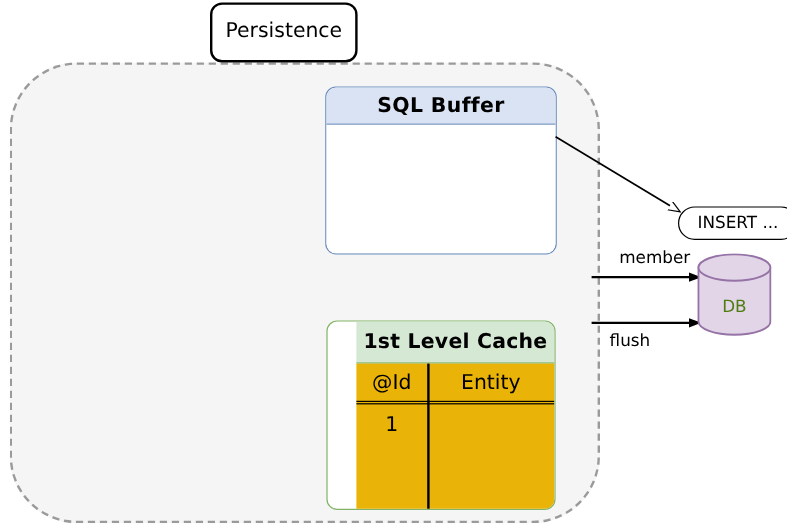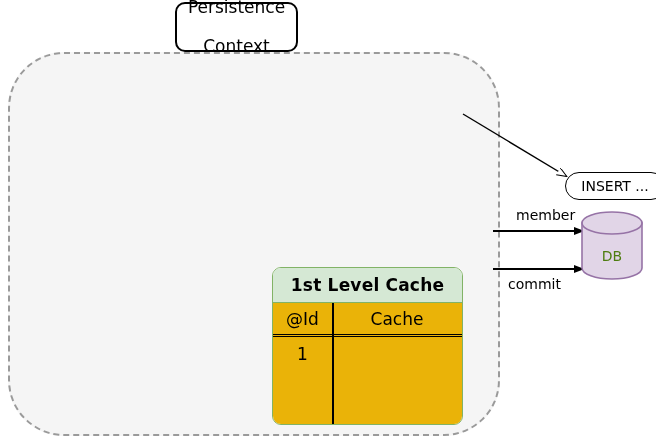--- a/index.html
+++ b/index.html
@@ -89,20 +89,21 @@
     position: absolute;
     left: 272px;
     top: 267px;
     width: 191px;
     height: 158px;
     box-sizing: border-box;
     background: #ffffff;
     border: 1.5px solid #82b366;
     border-radius: 9px;
     overflow: hidden;
+    padding-left: 24px;
   }
   .cache-header {
     height: 34px;
     background: #d5e8d4;
     border-bottom: 1.5px solid #82b366;
     display: flex;
     align-items: center;
     justify-content: center;
     font-size: 17px;
     font-weight: bold;
@@ -205,38 +206,41 @@
   .edge-label.flush { left: 516px; top: 207px; }
   .edge-label.commit { left: 508px; top: 276px; }
 </style>
 </head>
 <body>
 
 <div id="canvas">
 
   <div class="pc-container"></div>
 
+  <div class="sqlbuffer">
+    <div class="sqlbuffer-header">SQL Buffer</div>
+    <div class="sqlbuffer-body"></div>
+  </div>
 
   <div class="cache">
     <div class="cache-header">1st Level Cache</div>
     <div class="cache-table">
       <div class="cache-colline"></div>
       <div class="cache-row head">
         <div class="cache-cell-id">@Id</div>
-        <div class="cache-cell-entity">Cache</div>
+        <div class="cache-cell-entity">Entity</div>
       </div>
       <div class="cache-row">
         <div class="cache-cell-id">1</div>
       </div>
     </div>
   </div>
 
   <div class="pc-label">
     <span>Persistence</span>
-    <span>Context</span>
   </div>
 
   <svg class="arrows" viewBox="0 0 656 441">
     <defs>
       <marker id="head-open" markerWidth="11" markerHeight="11" refX="9" refY="4" orient="auto" markerUnits="userSpaceOnUse">
         <path d="M0,0 L10,4 L0,8" fill="#ffffff" stroke="#000000" stroke-width="1"></path>
       </marker>
       <marker id="head-filled" markerWidth="11" markerHeight="9" refX="10" refY="4.2" orient="auto" markerUnits="userSpaceOnUse">
         <path d="M0,0.3 L10.5,4.2 L0,8.1 z" fill="#000000"></path>
       </marker>
@@ -251,15 +255,15 @@
 
   <svg class="db-cyl" viewBox="0 0 62 69">
     <path d="M1,12 L1,57 A30,11 0 0 0 61,57 L61,12 Z" fill="#e1d5e7" stroke="#9673a6" stroke-width="1.6"></path>
     <ellipse cx="31" cy="12" rx="30" ry="11" fill="#e1d5e7" stroke="#9673a6" stroke-width="1.6"></ellipse>
   </svg>
   <div class="db-label">DB</div>
 
   <div class="insert-pill">INSERT ...</div>
 
   <div class="edge-label flush">member</div>
-  <div class="edge-label commit">commit</div>
+  <div class="edge-label commit">flush</div>
 
 </div>
 
 </body></html>

